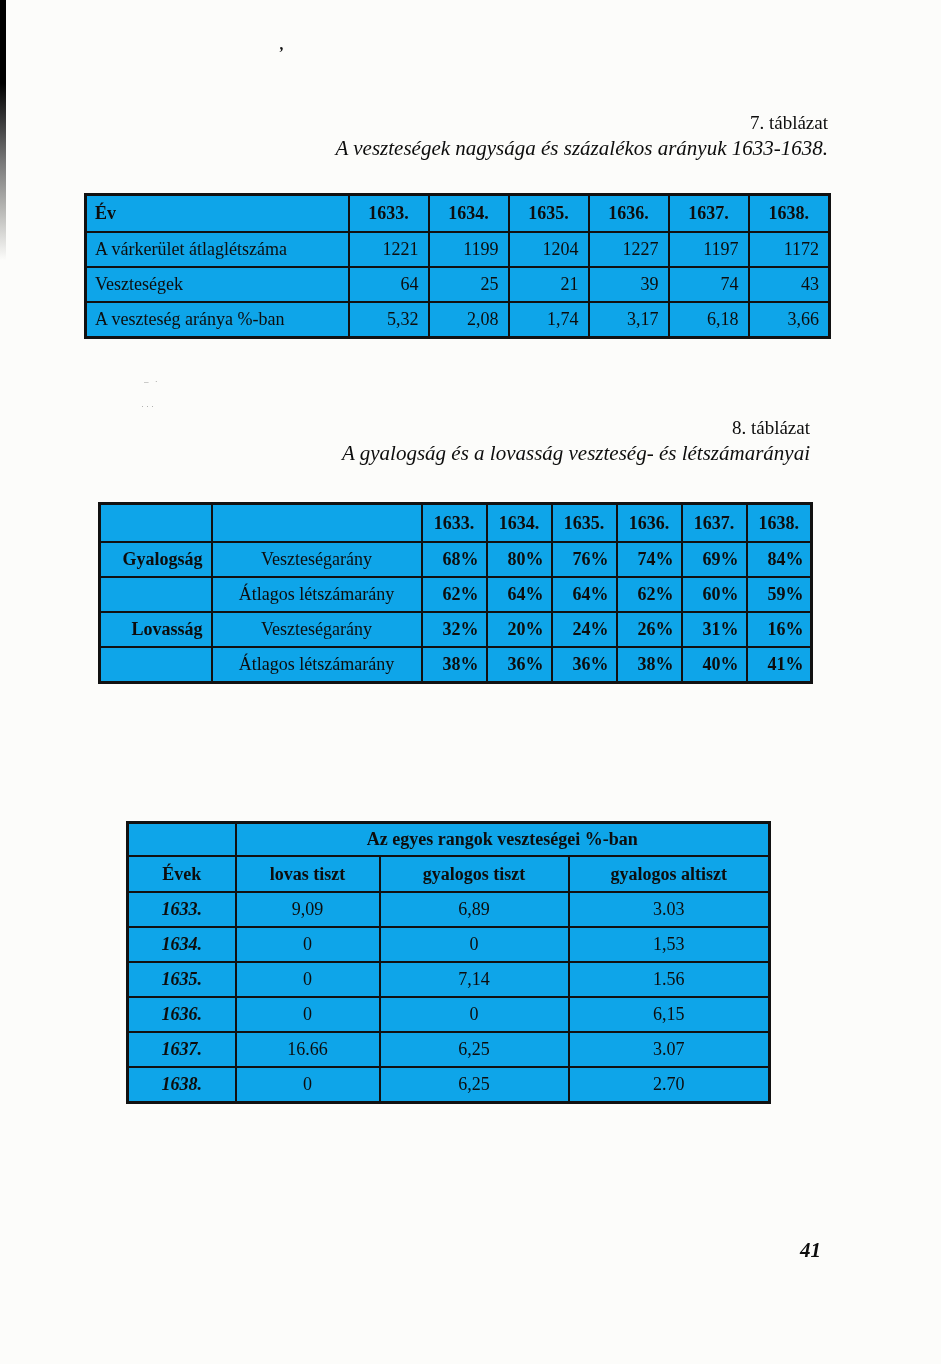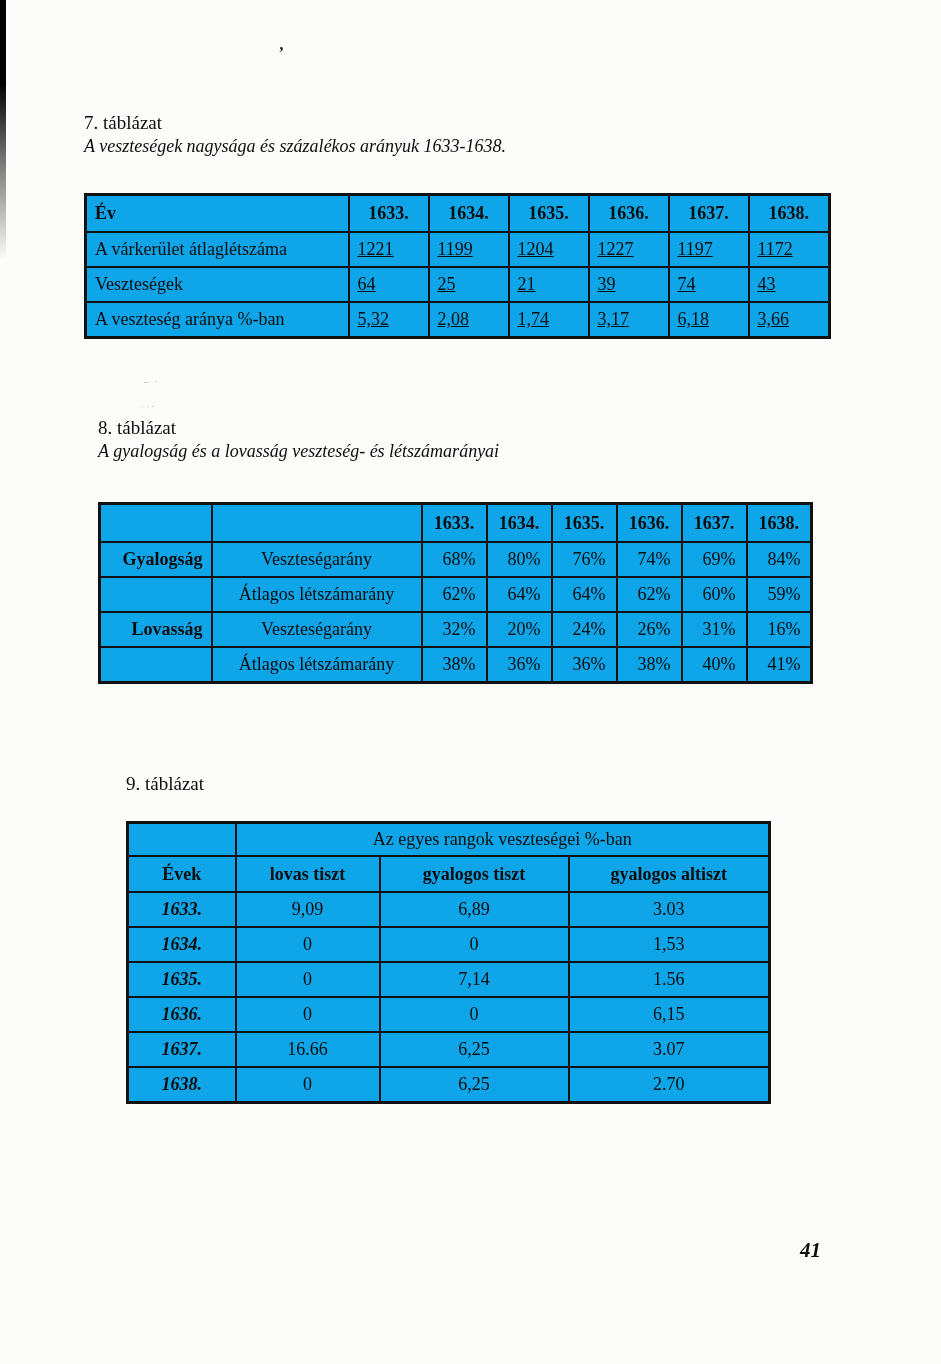--- a/index.html
+++ b/index.html
@@ -18,23 +18,23 @@
     background:linear-gradient(to bottom,#000 0%,#000 32%,#333 45%,#777 62%,#b5b5b2 80%,rgba(200,200,198,0) 100%);
   }
   .stray-mark{
     position:absolute;left:278px;top:44px;
     font-size:16px;font-weight:bold;font-style:italic;color:#111;
   }
   .pencil{position:absolute;color:#8f8f8c;font-size:9px;letter-spacing:2px;}
   .pencil.m1{left:144px;top:376px;}
   .pencil.m2{left:141px;top:401px;}
 
-  .caption{position:absolute;text-align:left;line-height:1.25;}
+  .caption{position:absolute;text-align:right;line-height:1.25;}
   .caption .l1{font-size:19px;}
-  .caption .l2{font-size:18px;font-style:italic;}
+  .caption .l2{font-size:21px;font-style:italic;}
   .cap7{left:84px;top:111px;width:744px;}
   .cap8{left:98px;top:416px;width:712px;}
   .cap9{left:126px;top:772px;width:642px;}
 
   table.doc{
     position:absolute;
     border-collapse:collapse;
     table-layout:fixed;
     background:#0ea5e9;
   }
@@ -45,34 +45,34 @@
     height:33px;
     overflow:hidden;
     white-space:nowrap;
   }
   table.doc{border:3px solid #111;}
 
   
   .t7{left:84px;top:193px;width:744px;}
   .t7 tr.head td{height:35px;font-weight:bold;}
   .t7 td.lbl{text-align:left;}
-  .t7 td.num{padding-right:17px;text-decoration:underline;}
+  .t7 td.num{text-align:right;padding-right:9px;}
   .t7 tr.head td.yr{text-align:center;}
 
   
   .t8{left:98px;top:502px;width:712px;}
   .t8 tr.head td{height:36px;font-weight:bold;text-align:center;}
   .t8 td.grp{font-weight:bold;text-align:right;}
   .t8 td.met{text-align:center;}
-  .t8 td.pct{text-align:center;padding:0 20px;}
+  .t8 td.pct{text-align:center;padding:0 20px;font-weight:bold;}
 
   
   .t9{left:126px;top:821px;width:642px;}
   .t9 td{text-align:center;}
-  .t9 tr.span td{height:31px;font-weight:normal;}
+  .t9 tr.span td{height:31px;font-weight:bold;}
   .t9 tr.cols td{height:34px;font-weight:bold;}
   .t9 td.yr{font-weight:bold;font-style:italic;}
 
   .page-number{
     position:absolute;left:800px;top:1238px;
     font-size:21px;font-weight:bold;font-style:italic;
   }
 </style>
 </head>
 <body>
@@ -202,23 +202,20 @@
       <td class="pct">38%</td>
       <td class="pct">36%</td>
       <td class="pct">36%</td>
       <td class="pct">38%</td>
       <td class="pct">40%</td>
       <td class="pct">41%</td>
     </tr>
   </tbody>
     </table>
 
-  <div class="caption cap9">
-    <div class="l1">9. táblázat</div>
-  </div>
 
   <table class="doc t9">
     <colgroup>
       <col style="width:108px">
         <col style="width:144px">
         <col style="width:189px">
         <col style="width:201px">
     </colgroup>
     <tbody>
         <tr class="span">

